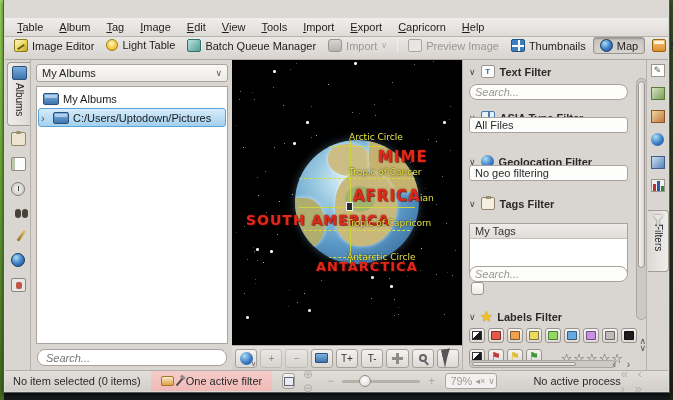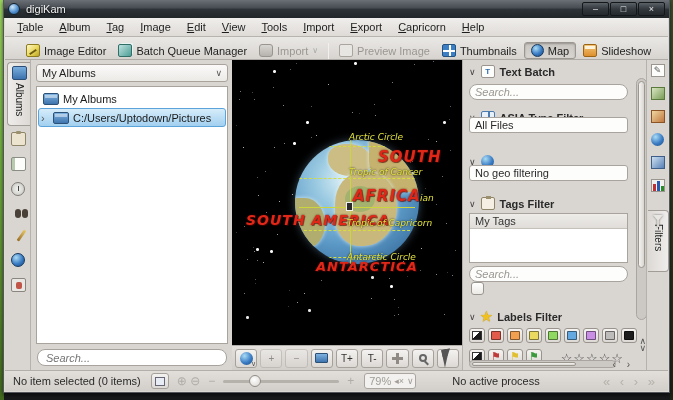--- a/index.html
+++ b/index.html
@@ -31,21 +31,21 @@
   
   .menubar { position:absolute; left:1px; top:18px; right:1px; height:19px;
      background:linear-gradient(180deg,#f0eeec,#dedbd7); border-bottom:1px solid #b7b3ae;
      display:flex; align-items:center; padding-left:4px; }
   .menu-item { padding:2px 8px; color:#1e1e1e; }
   .menu-item::first-letter { text-decoration:underline; }
 
   
   .toolbar { position:absolute; left:1px; top:37px; right:1px; height:23px;
      background:linear-gradient(180deg,#eae8e5,#d7d4d0); border-bottom:1px solid #aeaaa5;
-     display:flex; align-items:flex-end; padding:0 16px; gap:2px; }
+     display:flex; align-items:flex-start; padding:0 4px; gap:2px; }
   .tbtn { display:flex; align-items:center; gap:4px; padding:2px 5px; border-radius:3px; color:#1e1e1e; white-space:nowrap; }
   .tbtn.disabled { color:#9a9792; }
   .tbtn.active { background:linear-gradient(180deg,#c9c5c0,#d8d5d1); border:1px solid #9b968f;
      box-shadow:inset 0 1px 2px rgba(0,0,0,.25); padding:1px 6px; }
   .tsep { width:1px; height:16px; background:#b5b1ac; border-right:1px solid #f2f0ee; margin:0 3px; }
   .drop { font-size:8px; color:#555; }
   .tbtn.disabled .drop { color:#aaa; }
 
   
   .ic { width:14px; height:13px; border-radius:2px; display:inline-block; position:relative; flex:none; }
@@ -98,21 +98,21 @@
   .tree-row.selected { background:linear-gradient(180deg,#d6ecfa,#a2d0ef); border:1px solid #5ba3d8; border-radius:3px; margin:0 1px; padding-left:2px; }
   .expander { font-size:11px; color:#555; width:8px; }
   .tf { width:16px; height:12px; border-radius:2px; background:linear-gradient(180deg,#7fb2e0,#3e74ae); border:1px solid #2b5179; position:relative; flex:none; }
   .tf::after { content:""; position:absolute; left:1px; top:1px; right:1px; height:3px; background:rgba(255,255,255,.45); }
   .panel-search { position:absolute; left:5px; right:5px; bottom:4px; height:17px; }
   input.search { width:100%; height:100%; border:1px solid #a8a39d; border-radius:8px; background:#fff;
      font-family:"Liberation Sans",sans-serif; font-size:11px; font-style:italic; color:#9a9792; padding:0 8px; outline:none; }
 
   
   .map-pane { position:absolute; left:227px; top:0; width:230px; bottom:0; }
-  .map-view { position:absolute; inset:0 0 25px 0; background:#000; overflow:hidden;font-style:italic; }
+  .map-view { position:absolute; inset:0 0 25px 0; background:#000; overflow:hidden; }
   .star-field { position:absolute; left:0; top:0; width:1px; height:1px; background:transparent; border-radius:50%; }
   .globe { position:absolute; left:63px; top:80px; width:124px; height:124px; border-radius:50%; overflow:hidden;
      background:radial-gradient(circle at 38% 32%, #d8edf4 0%, #9ccbe2 22%, #5e9bc8 55%, #39709f 85%, #2a5a86 100%);
      box-shadow:0 0 8px rgba(150,200,240,.35); }
   .land { position:absolute; background:#c8b87c; box-shadow:0 0 4px rgba(230,245,252,.8); }
   .land-eu { left:33px; top:4px; width:44px; height:32px; border-radius:40% 55% 45% 50%; background:#cbbd84; }
   .land-asia { left:74px; top:0; width:52px; height:52px; border-radius:0 0 0 60%; background:#c4b26e; }
   .land-africa { left:40px; top:32px; width:62px; height:74px; border-radius:46% 50% 58% 42%; }
   .land-africa::after { content:""; position:absolute; left:10px; top:14px; width:30px; height:26px; border-radius:50%; background:#a3b26e; }
   .land-sa { left:-8px; top:58px; width:38px; height:50px; border-radius:30% 60% 55% 40%; background:#b0ad6e; }
@@ -151,21 +151,21 @@
   .fi-mime { background:#e8f0fa; border:1px solid #4a7ab0;
      background-image:linear-gradient(#4a7ab0,#4a7ab0),linear-gradient(#4a7ab0,#4a7ab0); background-size:100% 2px,2px 100%;
      background-position:0 5px,6px 0; background-repeat:no-repeat; }
   .fi-geo { width:13px; height:13px; border-radius:50%; background:radial-gradient(circle at 35% 30%, #aadcf5, #3a7cc4 55%, #1c4a82); }
   .fi-tags { background:#f4efe2; border:1px solid #8f8568; }
   .fi-tags::after { content:""; position:absolute; left:4px; top:-2px; width:5px; height:3px; background:#9b916f; }
   .fi-star { color:#f0c020; font-size:13px; line-height:13px; text-shadow:0 0 1px #a07808; width:auto; }
   .field { position:absolute; left:6px; right:22px; height:16px; border:1px solid #a8a39d; background:#fdfdfc; border-radius:3px;
      display:flex; align-items:center; padding:0 5px; color:#2a2a2a; }
   .field.search-style { border-radius:8px; font-style:italic; color:#9a9792; }
-  .taglist { position:absolute; left:6px; right:22px; top:153px; height:50px; border:1px solid #a8a39d; background:#fff; }
+  .taglist { position:absolute; left:6px; right:22px; top:163px; height:50px; border:1px solid #a8a39d; background:#fff; }
   .taglist-head { height:15px; background:linear-gradient(180deg,#eeece9,#e0ddd9); border-bottom:1px solid #c4c0ba; padding:0 5px; line-height:15px; color:#333; }
   .checkrow { position:absolute; left:8px; top:222px; display:flex; align-items:center; gap:6px; color:#2a2a2a; }
   .checkbox { width:13px; height:13px; border:1px solid #9a958e; border-radius:3px; background:linear-gradient(180deg,#fff,#eceae6); }
   .swatch-row { position:absolute; left:6px; display:flex; gap:3px; }
   .swatch { width:16px; height:15px; border:1px solid #98938c; border-radius:3px; background:linear-gradient(180deg,#f6f4f2,#dcd9d5);
      display:flex; align-items:center; justify-content:center; }
   .swatch-in { width:10px; height:9px; border:1px solid rgba(0,0,0,.45); border-radius:1px; }
   .swatch-none { width:10px; height:9px; border:1px solid #333; background:linear-gradient(135deg,#fff 45%,#1a1a1a 45%); }
   .flagchar { font-size:11px; line-height:11px; }
   .stars { position:absolute; right:26px; top:291px; font-size:13px; color:#4a4a4a; letter-spacing:1px; }
@@ -219,48 +219,43 @@
 </style>
 </head>
 <body>
 
 <div class="screen">
   <div class="desktop-edge-l"></div>
   <div class="desktop-edge-r"></div>
 
   <div class="window">
 
-    <div class="titlebar">
-      <span class="app-icon"></span>
-      <span class="title-text">digiKam</span>
-      <span class="win-controls">
-        <span class="win-btn">–</span>
-        <span class="win-btn">□</span>
-        <span class="win-btn">×</span>
-      </span>
-    </div>
 
     <div class="menubar">
       <span class="menu-item">Table</span>
       <span class="menu-item">Album</span>
       <span class="menu-item">Tag</span>
       <span class="menu-item">Image</span>
       <span class="menu-item">Edit</span>
       <span class="menu-item">View</span>
       <span class="menu-item">Tools</span>
       <span class="menu-item">Import</span>
       <span class="menu-item">Export</span>
       <span class="menu-item">Capricorn</span>
       <span class="menu-item">Help</span>
     </div>
 
     <div class="toolbar">
       <span class="tbtn">
         <span class="ic ic-imgedit"></span>
         <span>Image Editor</span>
+      </span>
+      <span class="tbtn">
+        <span class="ic ic-bulb"></span>
+        <span>Light Table</span>
       </span>
       <span class="tbtn">
         <span class="ic ic-batch"></span>
         <span>Batch Queue Manager</span>
       </span>
       <span class="tbtn disabled">
         <span class="ic ic-import"></span>
         <span>Import</span>
         <span class="drop">∨</span>
       </span>
@@ -334,21 +329,21 @@
             <div class="land land-sa"></div>
             <div class="grid-line lat" style="top:6px"></div>
             <div class="grid-line lat" style="top:38px"></div>
             <div class="grid-line lat lat-solid" style="top:67px; border-top-style:solid"></div>
             <div class="grid-line lat" style="top:90px"></div>
             <div class="grid-line lat" style="top:117px"></div>
             <div class="grid-line meridian"></div>
             <div class="gps-marker"></div>
           </div>
           <span class="map-label lbl-yellow" style="left:117px; top:72px">Arctic Circle</span>
-          <span class="map-label lbl-red" style="left:146px; top:88px; font-size:15px">SOUTH</span>
+          <span class="map-label lbl-red" style="left:146px; top:88px; font-size:15px">MIME</span>
           <span class="map-label lbl-yellow" style="left:117px; top:107px">Tropic of Cancer</span>
           <span class="map-label lbl-red" style="left:121px; top:127px; font-size:15px">AFRICA</span>
           <span class="map-label lbl-yellow" style="left:188px; top:133px">ian</span>
           <span class="map-label lbl-red" style="left:14px; top:152px; font-size:14px">SOUTH AMERICA</span>
           <span class="map-label lbl-yellow" style="left:115px; top:158px">Tropic of Capricorn</span>
           <span class="map-label lbl-yellow" style="left:115px; top:192px">Antarctic Circle</span>
           <span class="map-label lbl-red" style="left:84px; top:199px; font-size:13px">ANTARCTICA</span>
         </div>
         <div class="map-toolbar">
           <span class="mbtn">
@@ -371,38 +366,39 @@
           <span class="mbtn">
             <span class="mi-pointer"></span>
           </span>
         </div>
       </div>
 
       <div class="filter-panel">
         <div class="fsec-head" style="top:5px">
           <span class="chev">∨</span>
           <span class="fi fi-text">T</span>
-          <span>Text Batch</span>
+          <span>Text Filter</span>
         </div>
         <div class="field search-style" style="top:24px">
           <span>Search...</span>
         </div>
 
         <div class="fsec-head" style="top:51px">
           <span class="chev">∨</span>
           <span class="fi fi-mime"></span>
           <span>ASIA Type Filter</span>
         </div>
         <div class="field" style="top:57px">
           <span>All Files</span>
         </div>
 
         <div class="fsec-head" style="top:95px">
           <span class="chev">∨</span>
           <span class="fi fi-geo"></span>
+          <span>Geolocation Filter</span>
         </div>
         <div class="field" style="top:105px">
           <span>No geo filtering</span>
         </div>
 
         <div class="fsec-head" style="top:137px">
           <span class="chev">∨</span>
           <span class="fi fi-tags"></span>
           <span>Tags Filter</span>
         </div>
@@ -490,20 +486,25 @@
         </div>
         <div class="vtab-r">
           <span class="funnel"></span>
           <span class="vtab-label">Filters</span>
         </div>
       </div>
     </div>
 
     <div class="statusbar">
       <span class="sb-selection">No item selected (0 items)</span>
+      <span class="sb-filter">
+        <span class="sbf-folder"></span>
+        <span class="sbf-wand"></span>
+        <span>One active filter</span>
+      </span>
       <span class="sb-btn">
           <span class="sb-grid"></span>
         </span>
       <span class="sb-dim">⊕ ⊖</span>
       <span class="sb-dim">−</span>
       <span class="slider">
         <span class="slider-handle"></span>
       </span>
       <span class="sb-dim">+</span>
       <span class="zoom-combo">

